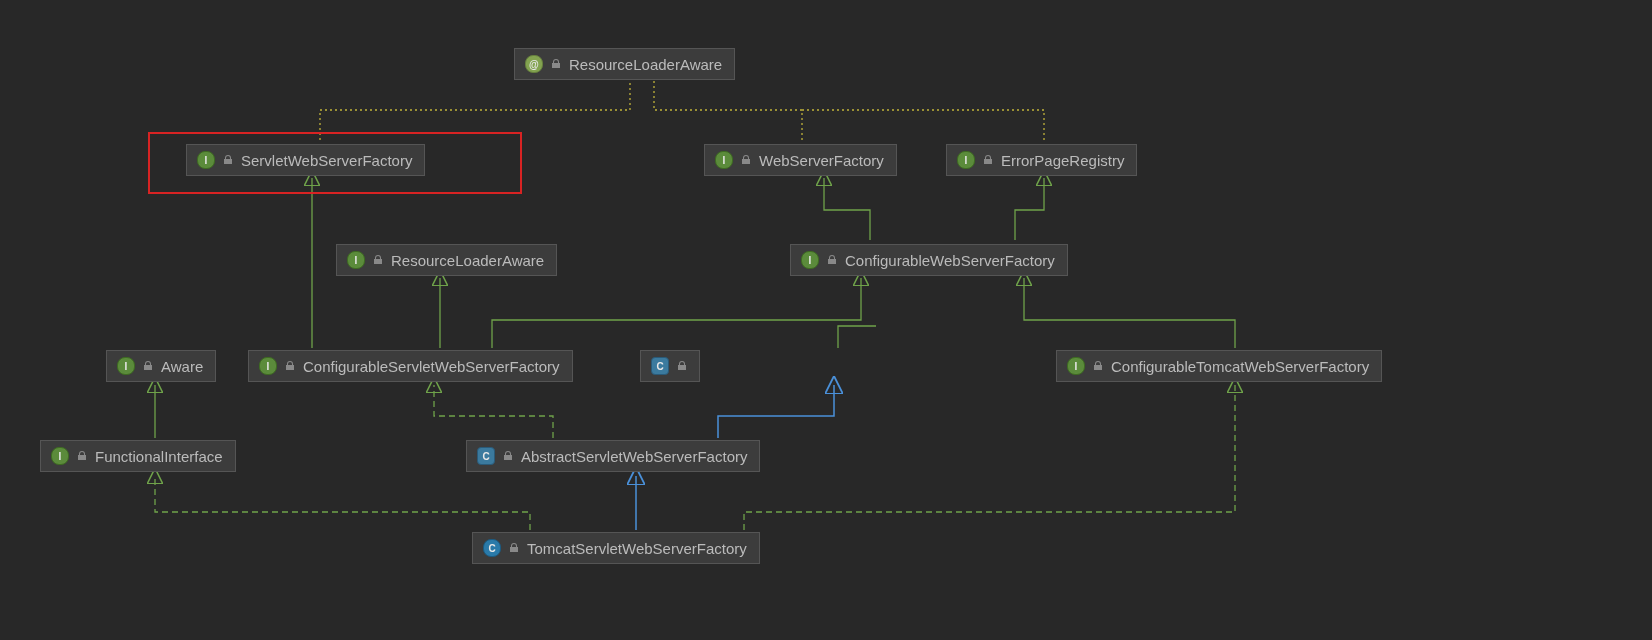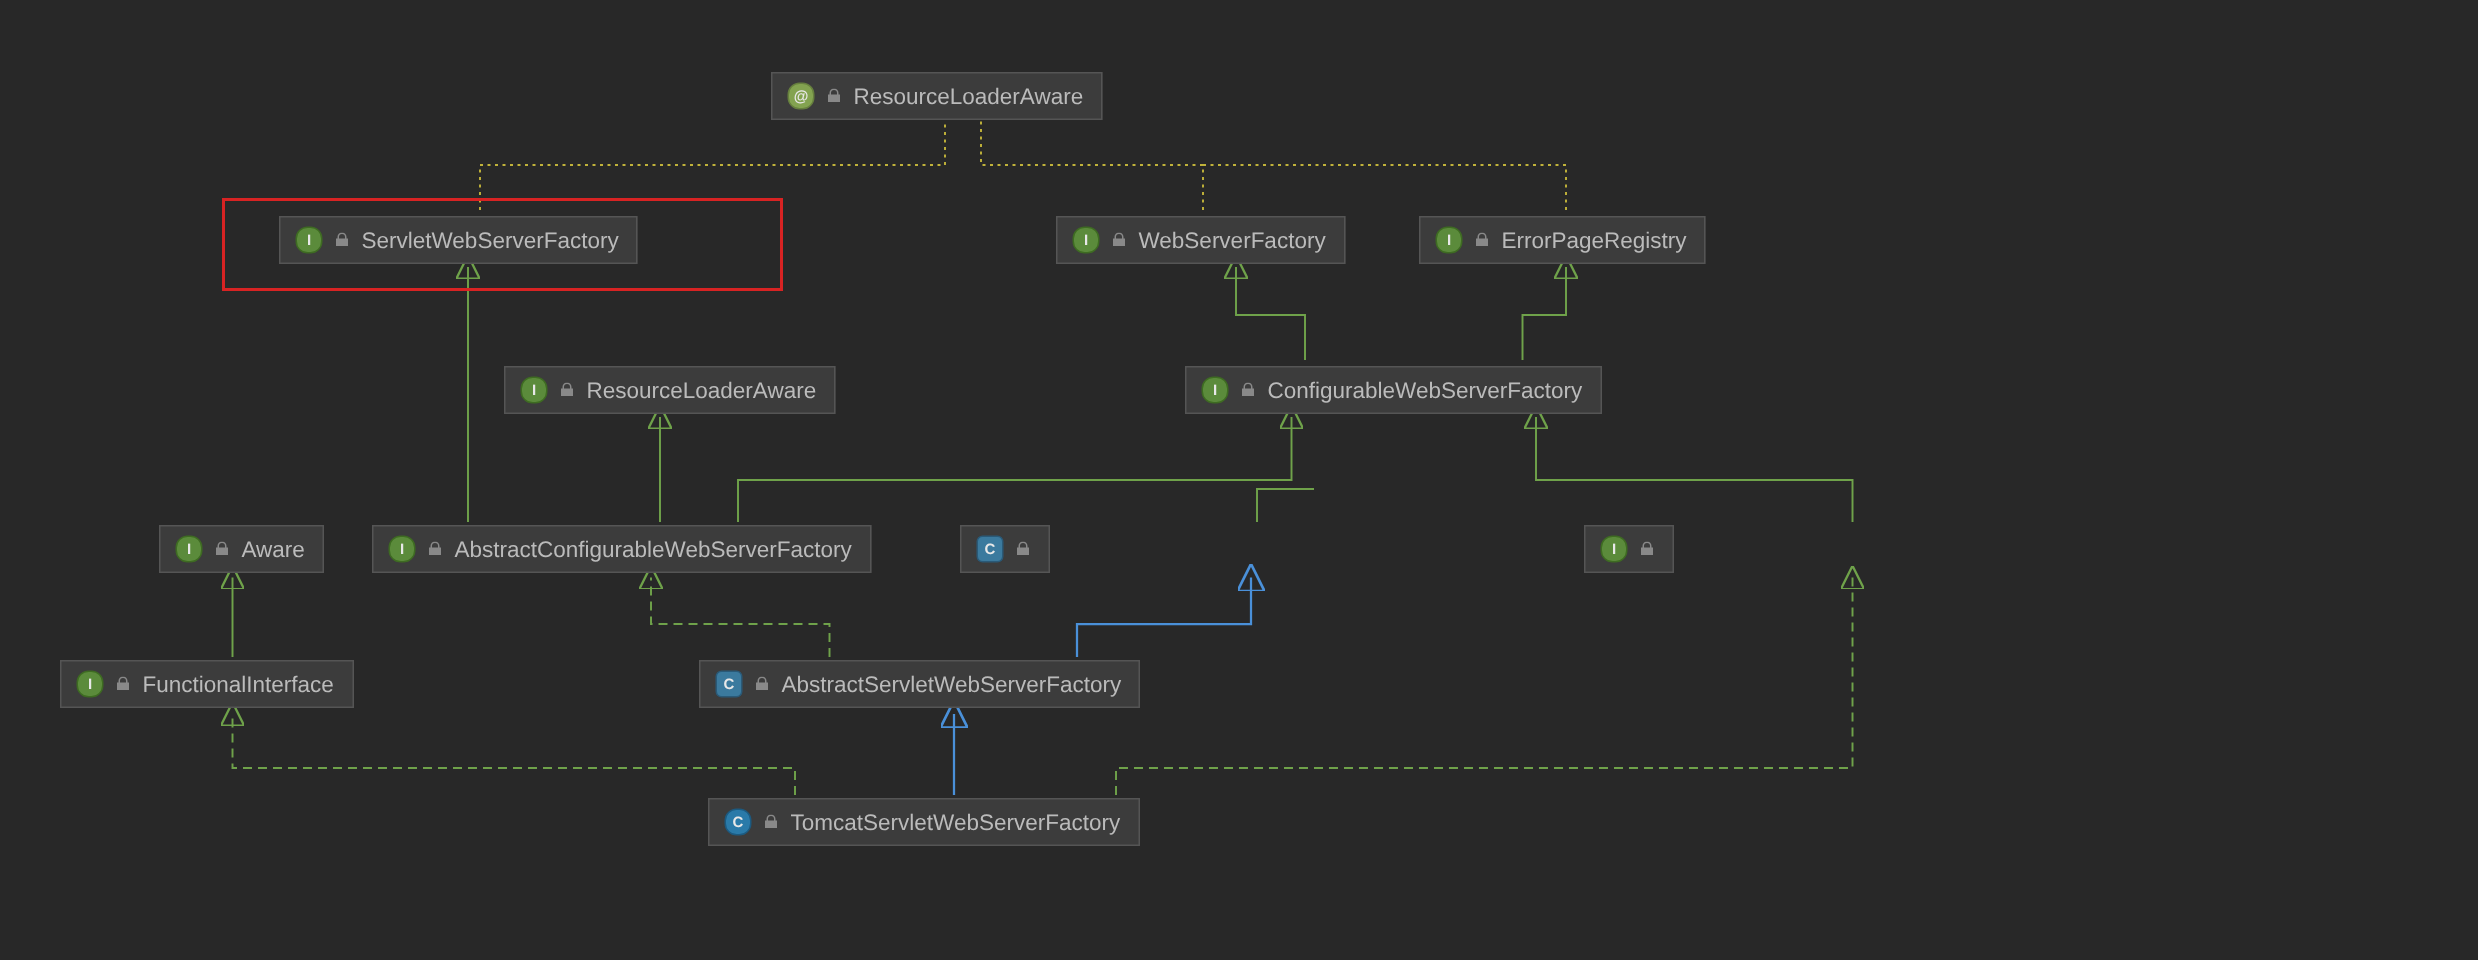--- a/index.html
+++ b/index.html
@@ -200,39 +200,40 @@
     <span>Aware</span>
   </div>
 
   <div class="node" style="left:248px; top:350px;">
     <span class="ico kind-interface">
         <span>I</span>
       </span>
     <svg class="lock" viewBox="0 0 10 10">
         <path d="M2 4V3a3 3 0 016 0v1h1v5H1V4h1zm1 0h4V3a2 2 0 10-4 0v1z" fill="#aaa"></path>
       </svg>
-    <span>AbstractConfigurableWebServerFactory</span>
+    <span>ConfigurableServletWebServerFactory</span>
   </div>
 
   <div class="node" style="left:640px; top:350px;">
     <span class="ico kind-abstract">
         <span>C</span>
       </span>
     <svg class="lock" viewBox="0 0 10 10">
         <path d="M2 4V3a3 3 0 016 0v1h1v5H1V4h1zm1 0h4V3a2 2 0 10-4 0v1z" fill="#aaa"></path>
       </svg>
   </div>
 
   <div class="node" style="left:1056px; top:350px;">
     <span class="ico kind-interface">
         <span>I</span>
       </span>
     <svg class="lock" viewBox="0 0 10 10">
         <path d="M2 4V3a3 3 0 016 0v1h1v5H1V4h1zm1 0h4V3a2 2 0 10-4 0v1z" fill="#aaa"></path>
       </svg>
+    <span>ConfigurableTomcatWebServerFactory</span>
   </div>
 
   <div class="node" style="left:40px; top:440px;">
     <span class="ico kind-interface">
         <span>I</span>
       </span>
     <svg class="lock" viewBox="0 0 10 10">
         <path d="M2 4V3a3 3 0 016 0v1h1v5H1V4h1zm1 0h4V3a2 2 0 10-4 0v1z" fill="#aaa"></path>
       </svg>
     <span>FunctionalInterface</span>

